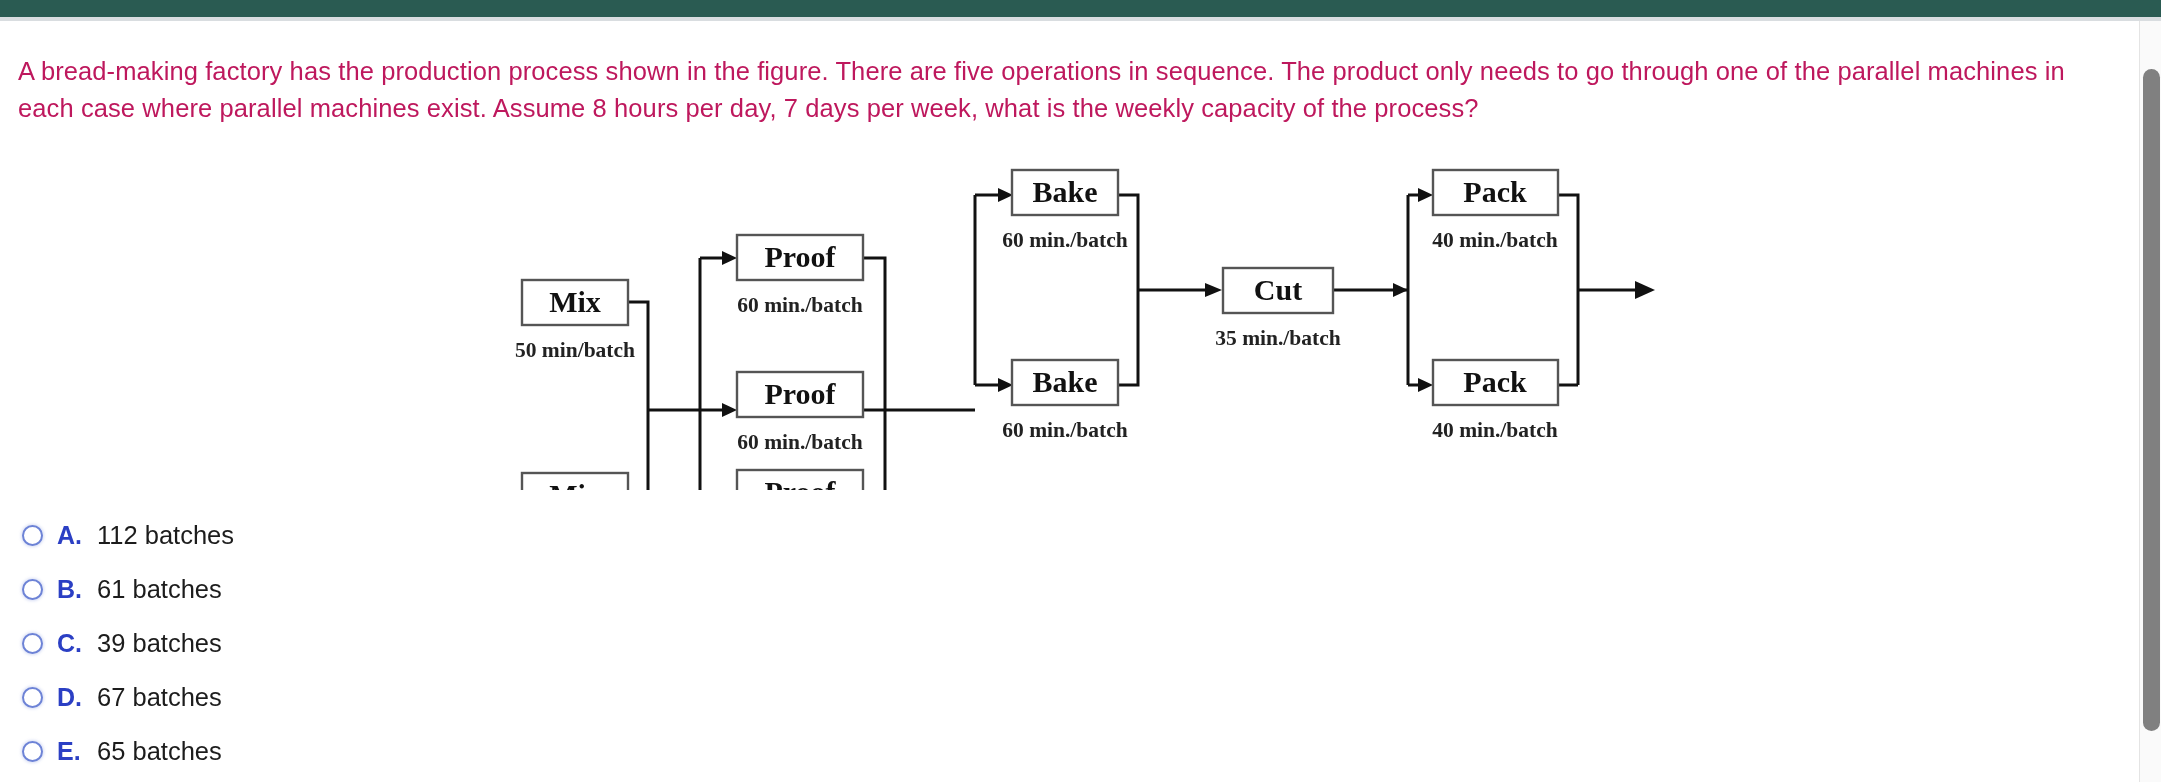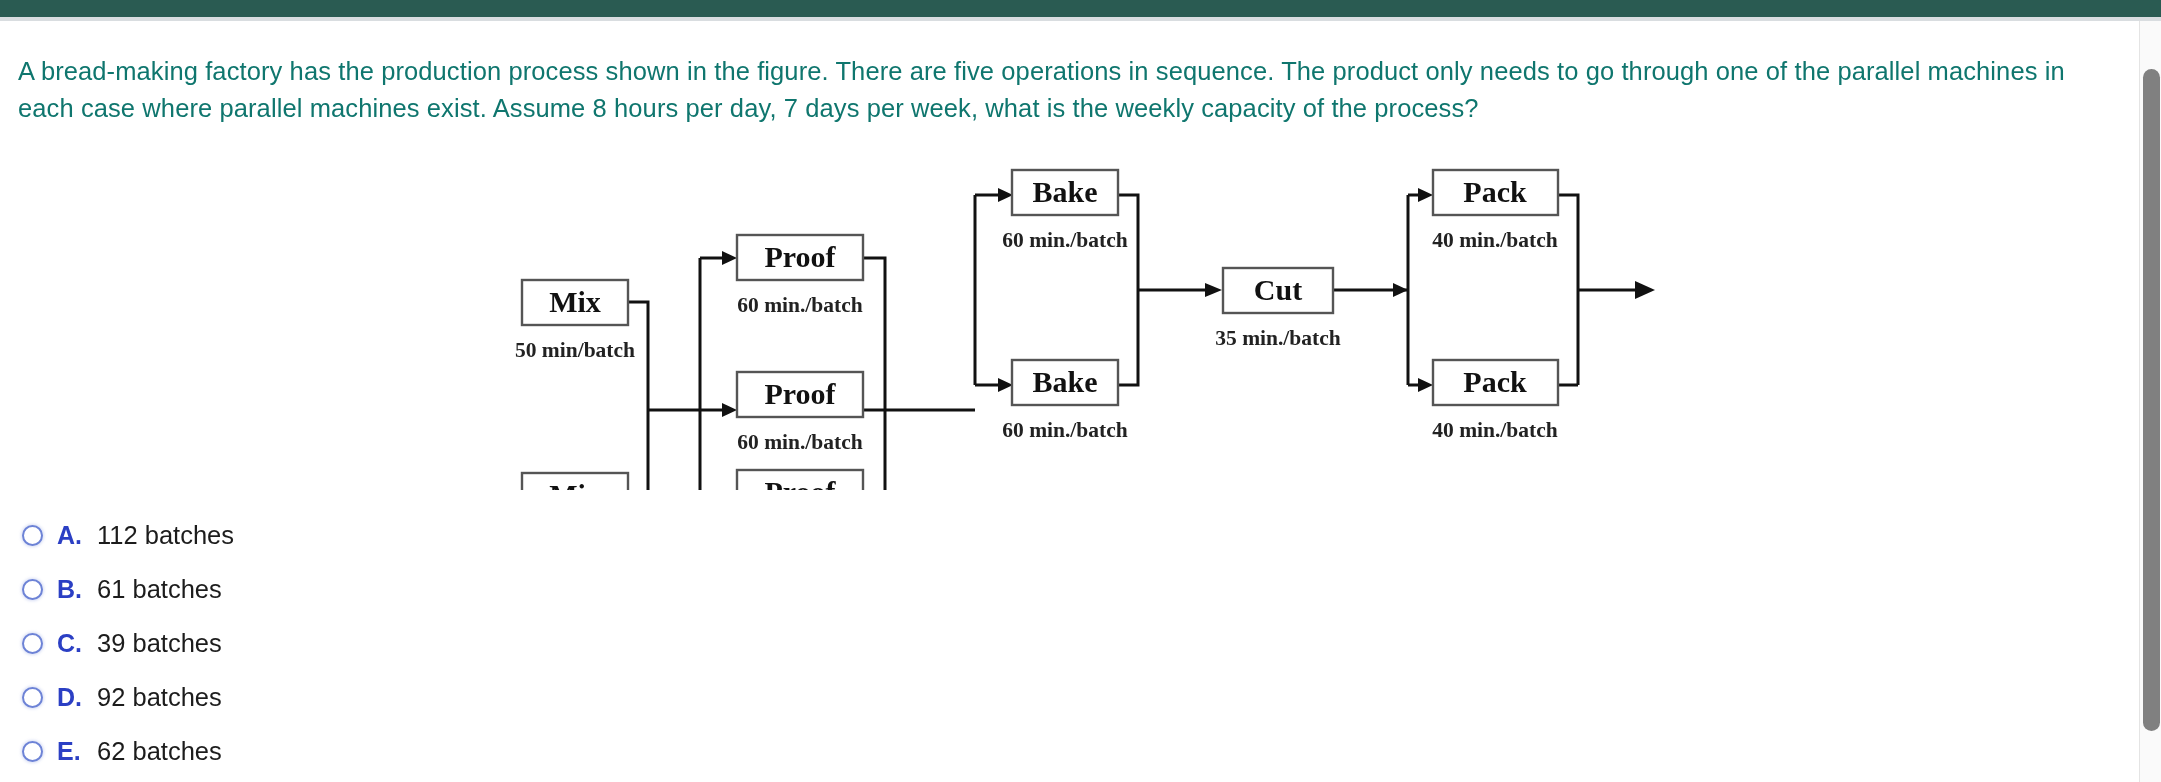--- a/index.html
+++ b/index.html
@@ -53,21 +53,21 @@
   }
 
   
   #question-text {
     position: absolute;
     left: 18px;
     top: 27px;
     width: 2092px;
     font-size: 25.5px;
     line-height: 37px;
-    color: #0f766e;
+    color: #be185d;
     letter-spacing: 0.1px;
   }
 
   
   #diagram {
     position: absolute;
     left: 0;
     top: 110px;
     width: 1760px;
     height: 380px;
@@ -261,20 +261,20 @@
     <span class="option-text">61 batches</span>
   </div>
   <div class="option-row">
     <span class="radio"></span>
     <span class="option-letter">C.</span>
     <span class="option-text">39 batches</span>
   </div>
   <div class="option-row">
     <span class="radio"></span>
     <span class="option-letter">D.</span>
-    <span class="option-text">92 batches</span>
+    <span class="option-text">67 batches</span>
   </div>
   <div class="option-row">
     <span class="radio"></span>
     <span class="option-letter">E.</span>
-    <span class="option-text">62 batches</span>
+    <span class="option-text">65 batches</span>
   </div>
 </div>
 
 </body></html>

